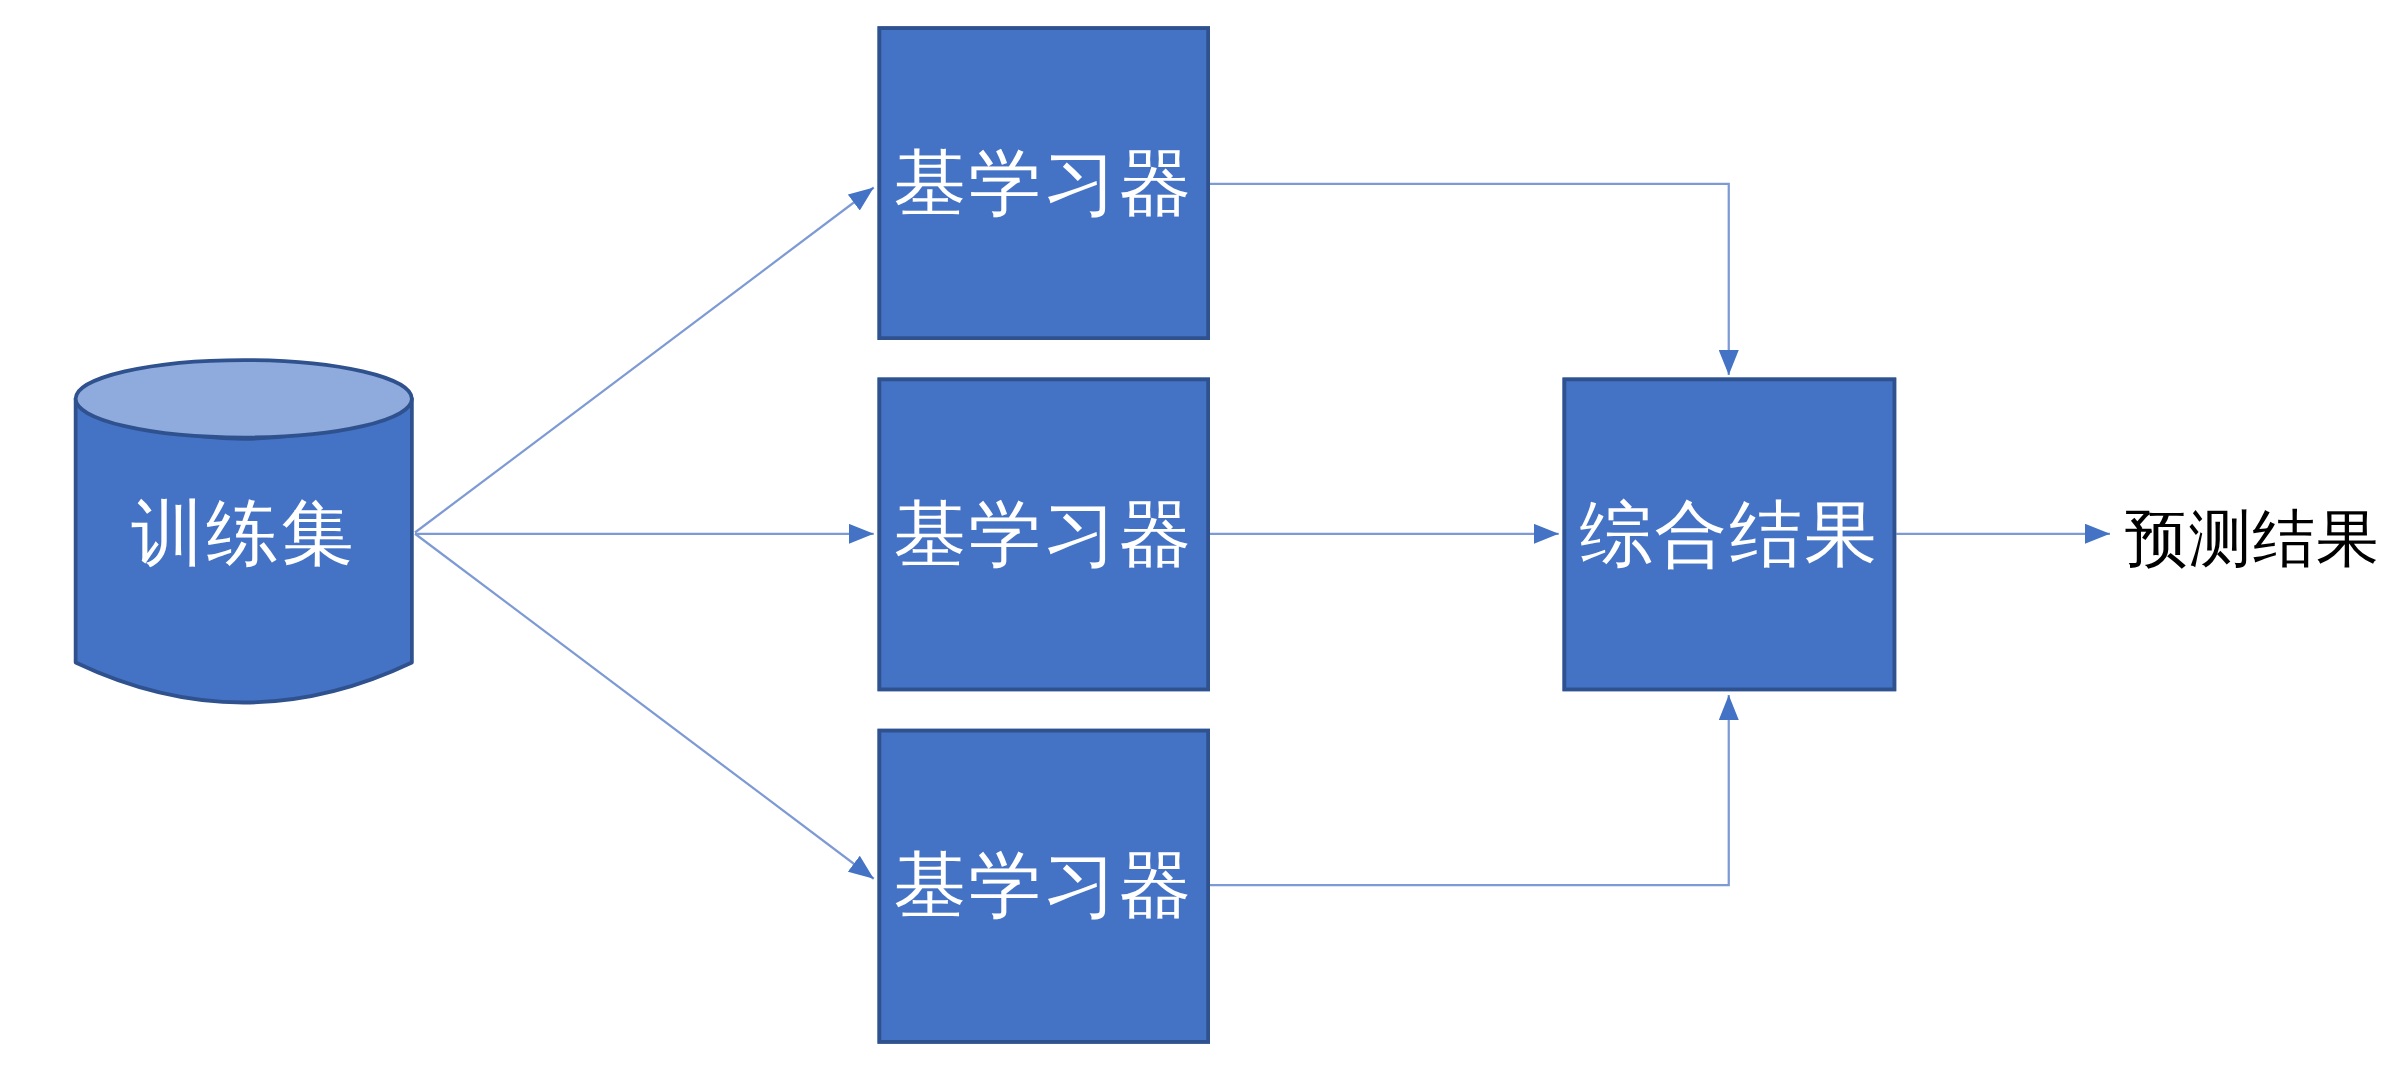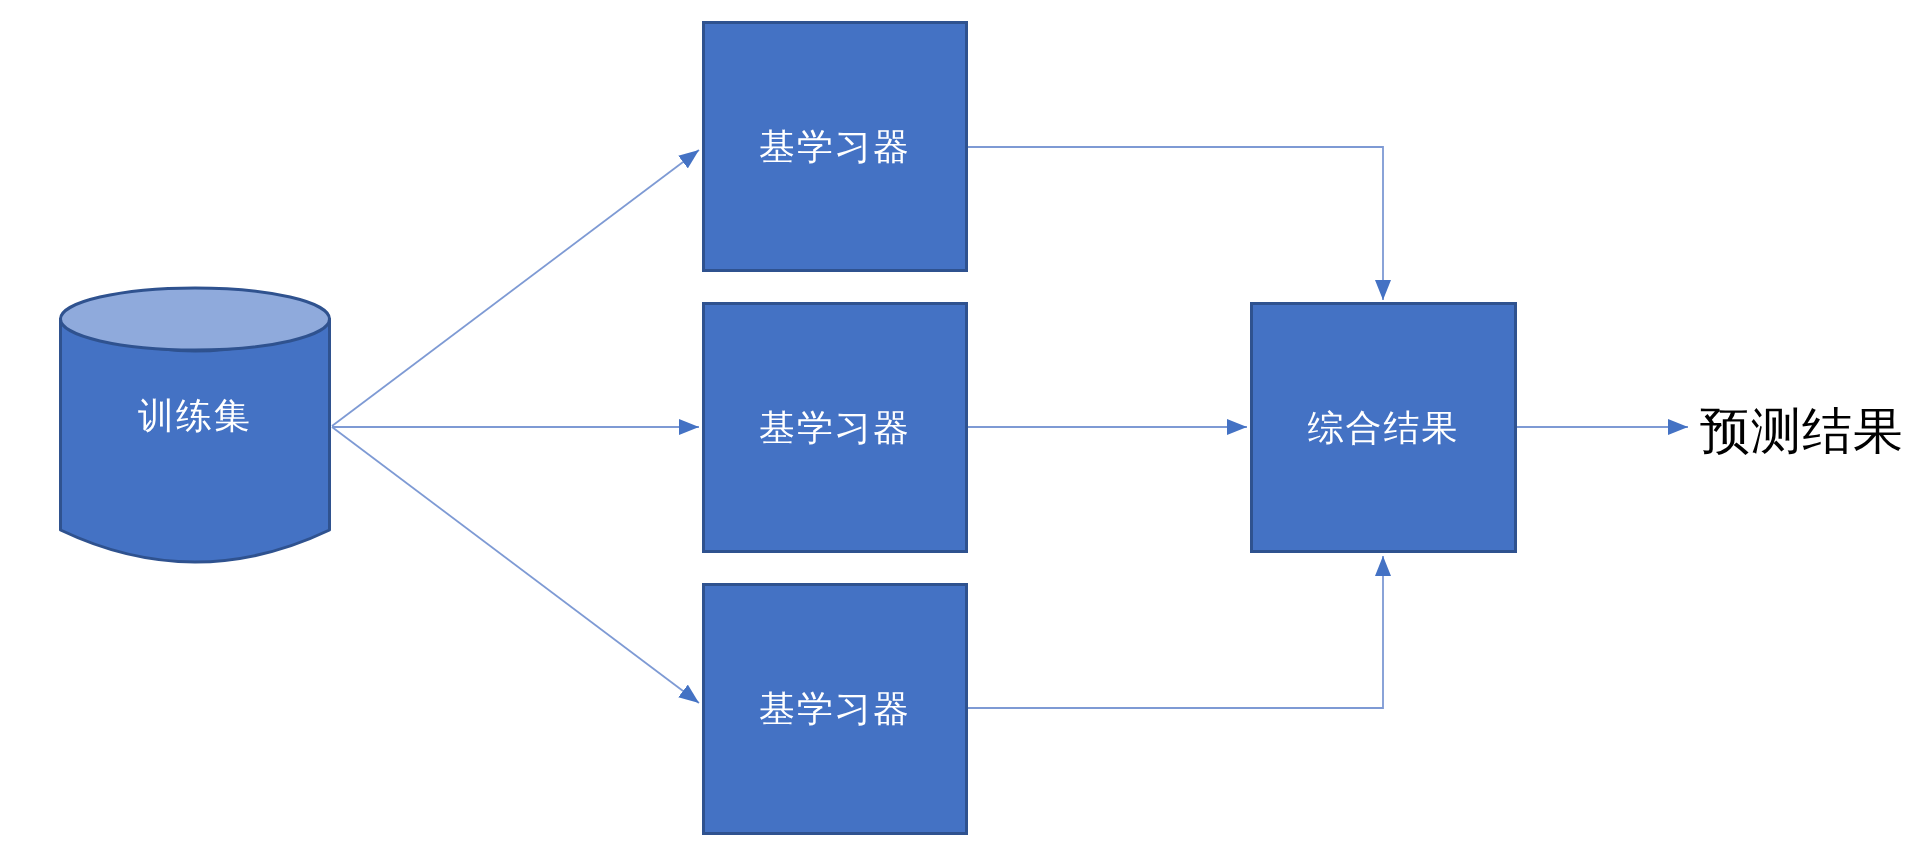--- a/index.html
+++ b/index.html
@@ -35,21 +35,21 @@
   }
   .rect-node {
     background: var(--node-fill, #4472c4);
     border: 3px solid var(--node-stroke, #2f528f);
     display: flex;
     align-items: center;
     justify-content: center;
   }
   .node-label {
     color: #ffffff;
-    font-size: 36px;
+    font-size: 58px;
     letter-spacing: 2px;
     line-height: 1;
     white-space: nowrap;
     user-select: none;
   }
   .cylinder-node svg {
     position: absolute;
     left: 0; top: 0;
   }
   .cyl-body {

